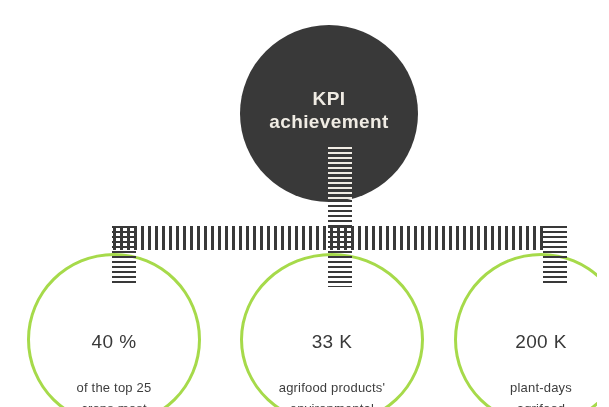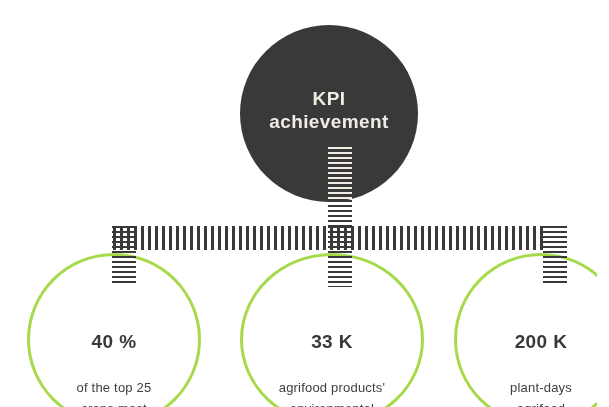--- a/index.html
+++ b/index.html
@@ -70,21 +70,21 @@
   .circle-green.c-mid   { left: 216px; width: 184px; }
   .circle-green.c-right { left: 430px; width: 174px; }
   .circle-text {
     position: absolute;
     top: 51px; left: 0; right: 0;
     text-align: center;
   }
   .circle-value {
     color: var(--dark);
     font-size: 19px;
-    font-weight: bold;
+    font-weight: normal;
     line-height: 22px;
     letter-spacing: 0.4px;
   }
   .circle-label {
     color: var(--text_dark);
     font-size: 13px;
     line-height: 21px;
     letter-spacing: 0.2px;
     white-space: pre-line;
   }

